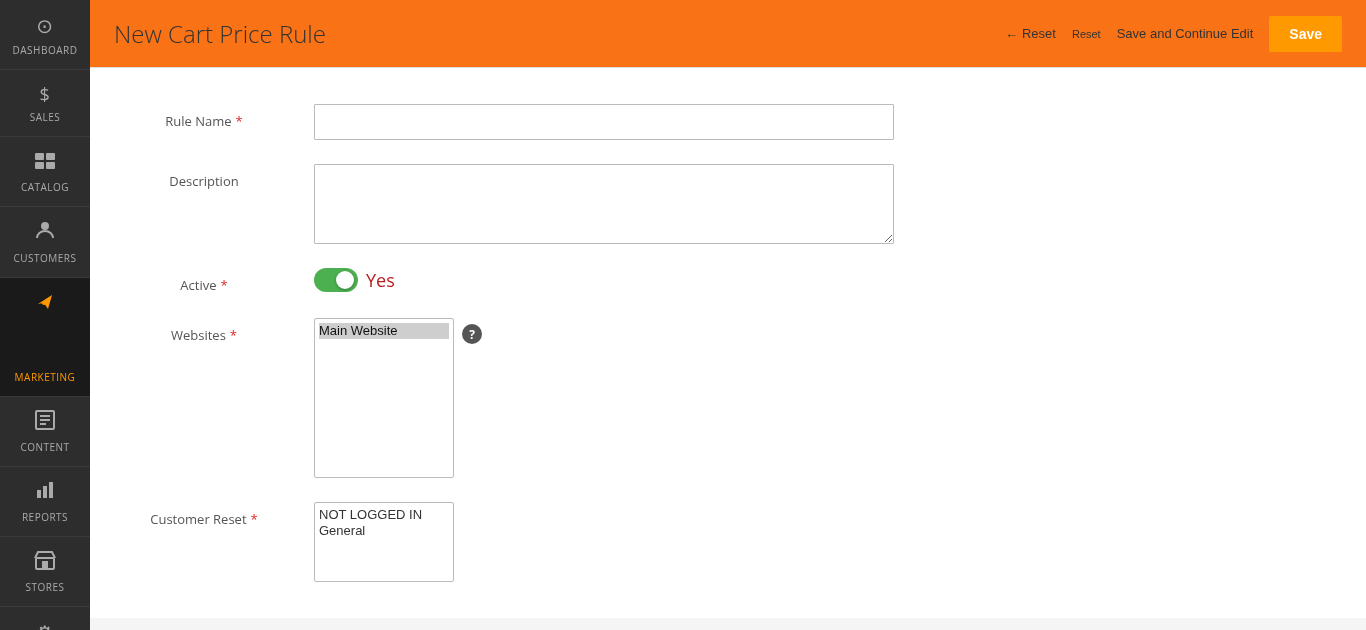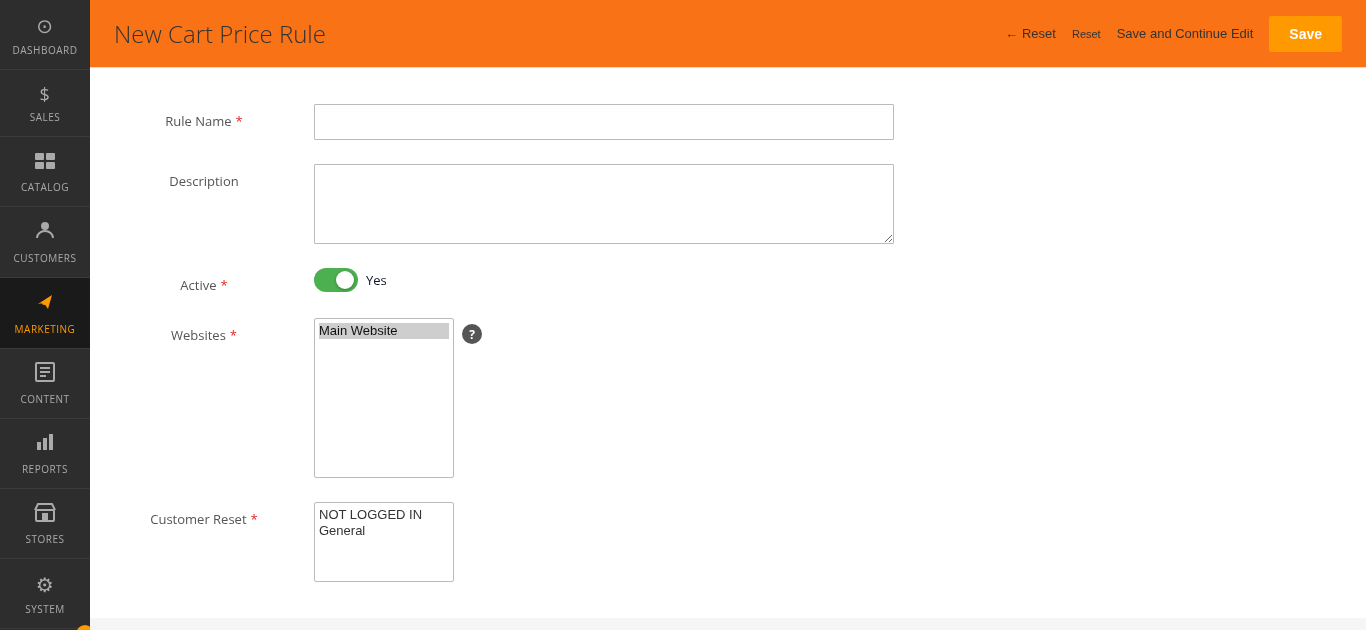--- a/index.html
+++ b/index.html
@@ -218,22 +218,22 @@
       height: 18px;
       width: 18px;
       left: 22px;
       bottom: 3px;
       background: white;
       border-radius: 50%;
       transition: 0.3s;
       box-shadow: 0 1px 3px rgba(0,0,0,0.3);
     }
     .toggle-label {
-      font-size: 13px;
-      color: #0f172a;
+      font-size: 18px;
+      color: #b91c1c;
     }
 
     
     select {
       width: 140px;
       height: 160px;
       border: 1px solid #bbb;
       font-size: 13px;
       padding: 4px;
       color: #333;
@@ -315,21 +315,21 @@
     </span>
     <span>CUSTOMERS</span>
   </div>
   <div class="sidebar-item active">
     <span class="icon">
       <svg width="22" height="22" viewBox="0 0 22 22" fill="none">
           <path d="M4 14 L18 5 L14 19 L10 13 Z" fill="#f90"></path>
           <circle cx="10" cy="13" r="2" fill="#f90"></circle>
         </svg>
     </span>
-    <span style="color:#f90;">MARKETING</span>
+    <span style="color:#f90;margin-top:48px;">MARKETING</span>
   </div>
   <div class="sidebar-item">
     <span class="icon">
       <svg width="20" height="20" viewBox="0 0 20 20" fill="none">
           <rect x="1" y="1" width="18" height="18" rx="1" stroke="#aaa" stroke-width="2"></rect>
           <line x1="5" y1="6" x2="15" y2="6" stroke="#aaa" stroke-width="2"></line>
           <line x1="5" y1="10" x2="15" y2="10" stroke="#aaa" stroke-width="2"></line>
           <line x1="5" y1="14" x2="11" y2="14" stroke="#aaa" stroke-width="2"></line>
         </svg>
     </span>

